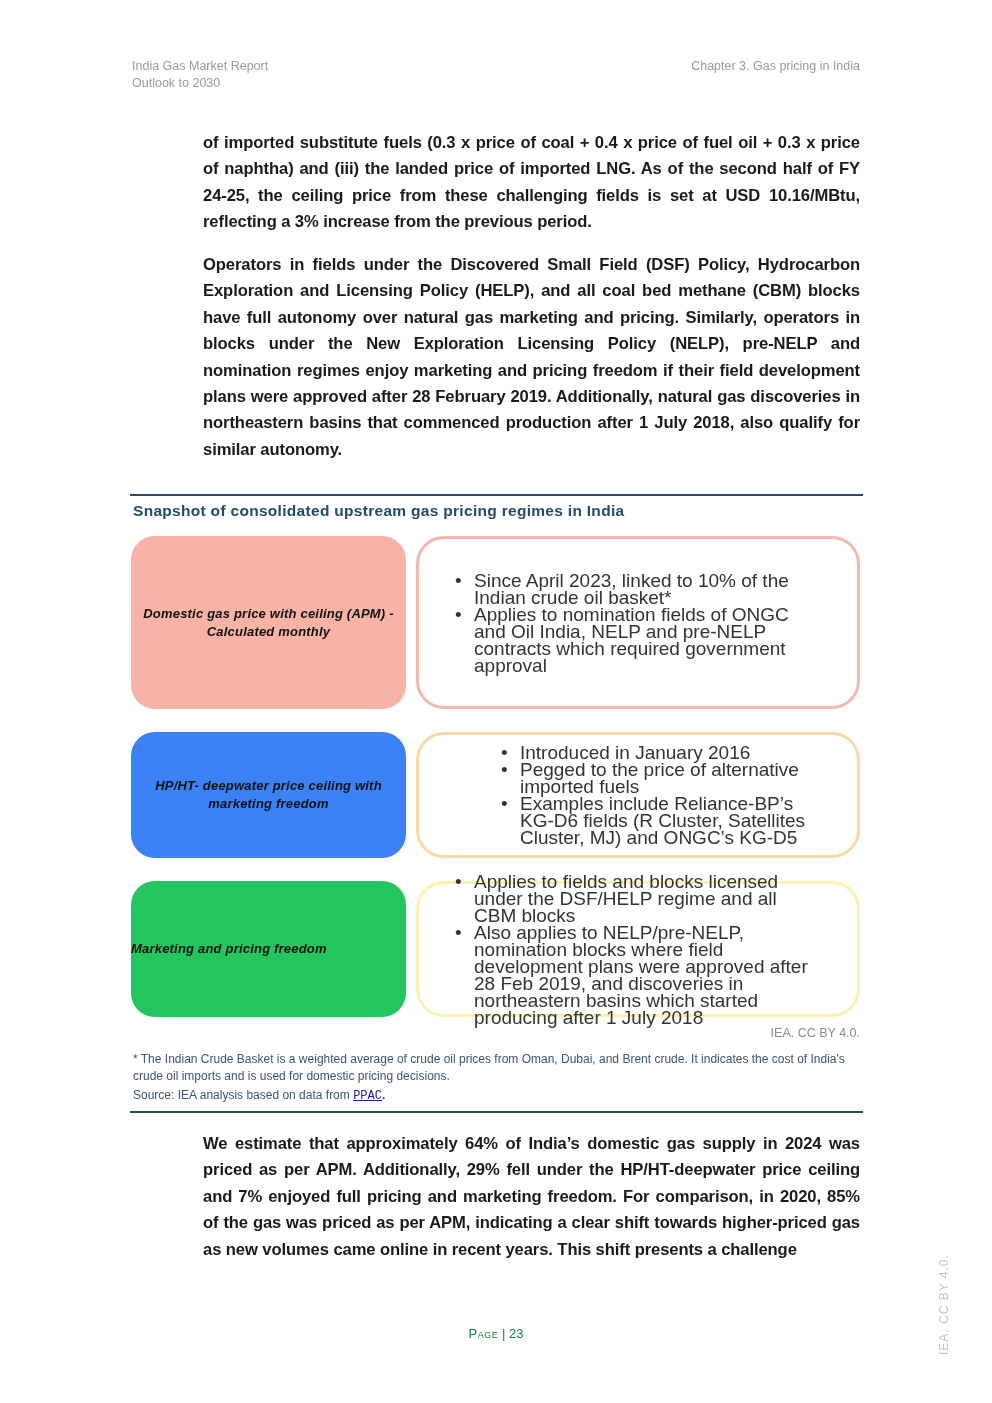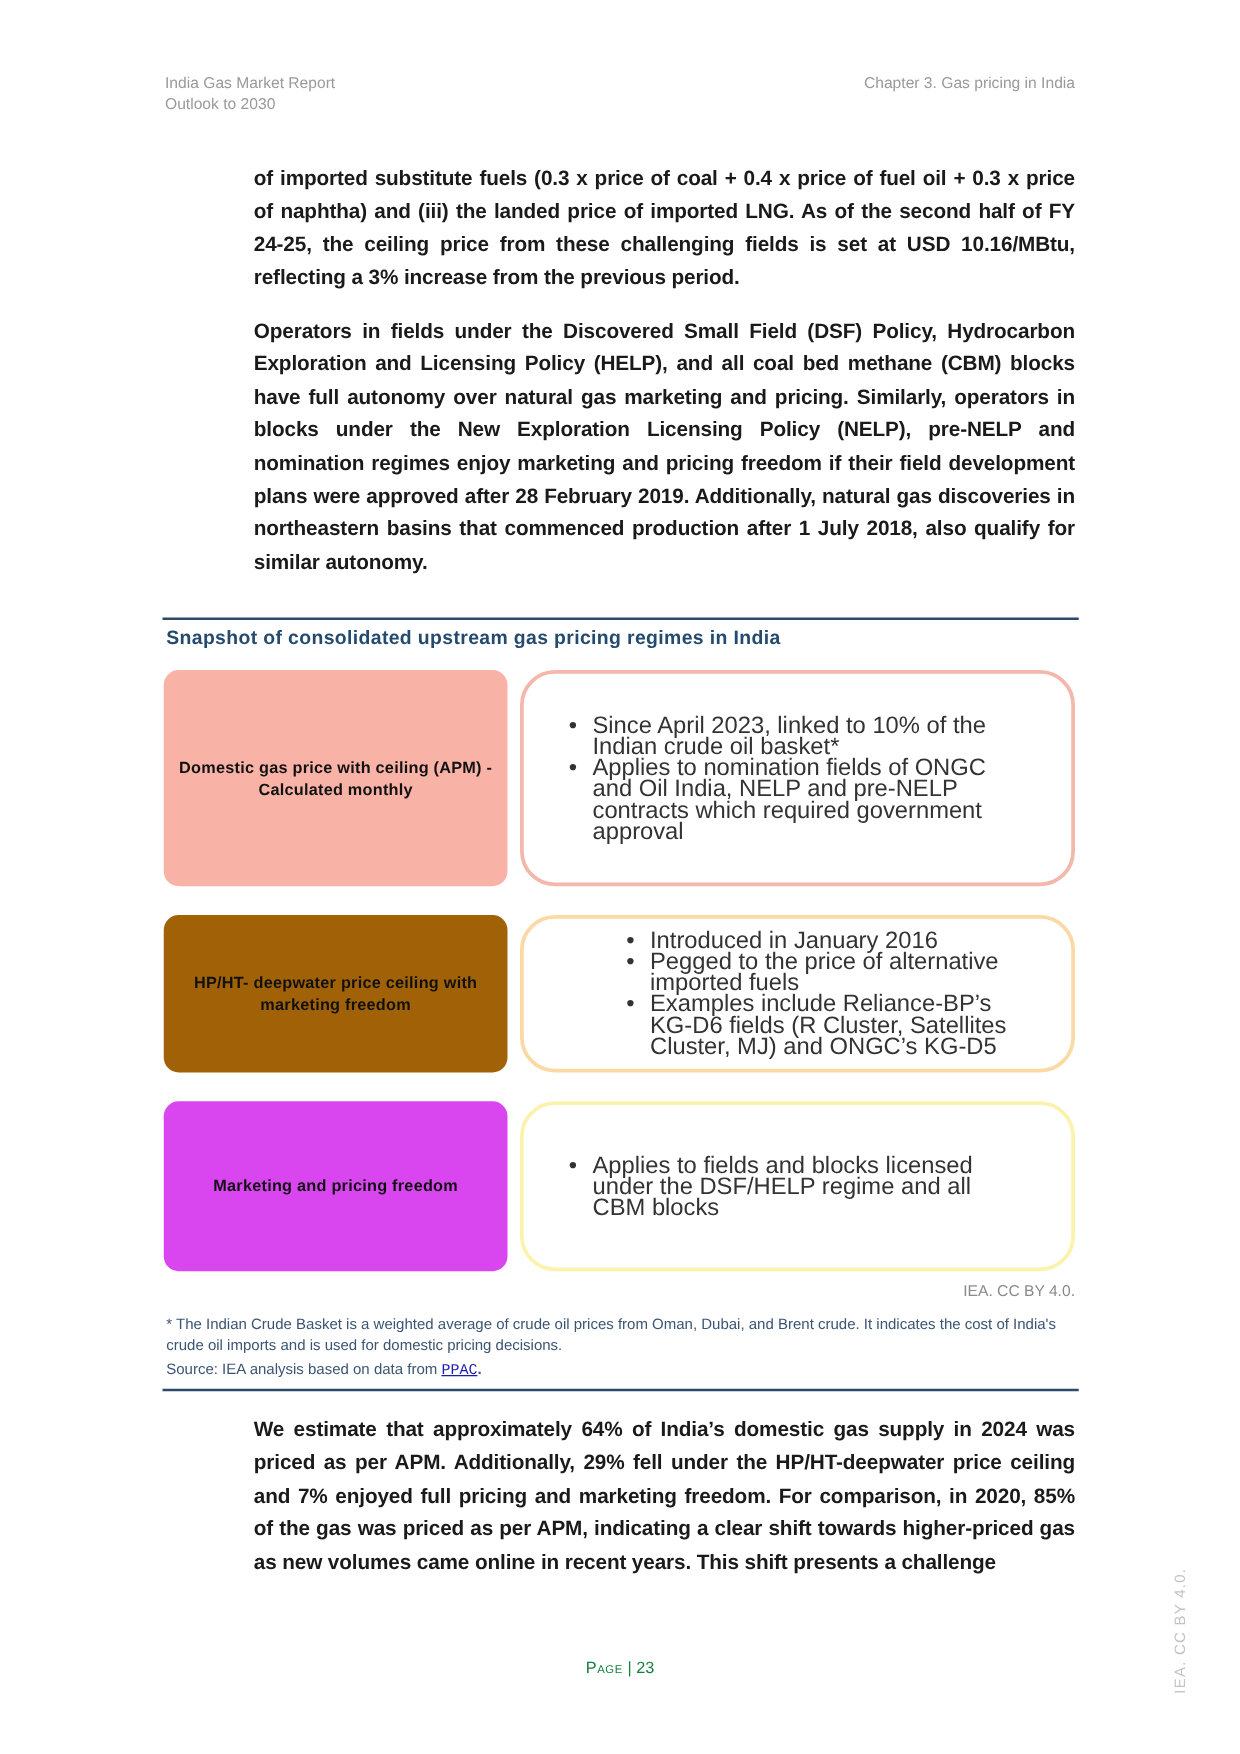--- a/index.html
+++ b/index.html
@@ -22,41 +22,41 @@
   .rule { position: absolute; left: 130px; width: 733px; height: 2px; background: #2e4a6b; }
   #rule-top { top: 494px; }
   #rule-bottom { top: 1111px; height: 1.5px; }
   .fig-title {
     position: absolute; left: 133px; top: 502px; font-size: 15.5px; font-weight: bold;
     color: #244a6e; letter-spacing: 0.3px;
   }
   .row { position: absolute; left: 131px; width: 729px; }
   .label-box {
     position: absolute; left: 0; top: 0; width: 275px; height: 100%;
-    border-radius: 12px; display: flex; align-items: center; justify-content: center;
+    border-radius: 24px; display: flex; align-items: center; 
     text-align: center; font-weight: bold; font-size: 13px; line-height: 18px;
-    letter-spacing: 0.2px; color: #111;
+    letter-spacing: 0.2px; color: #111; font-style: italic;
   }
   .desc-box {
     position: absolute; left: 285px; top: 0; width: 444px; height: 100%;
     box-sizing: border-box; border-radius: 28px; border: 3px solid; background: #fff;
     display: flex; align-items: center;
   }
   .desc-box ul { margin: 16px; padding: 0 20px 0 20px; list-style: none; font-size: 19px; line-height: 17px; color: #333; }
   .desc-box li { position: relative; padding-left: 19px; }
   .desc-box li::before { content: "•"; position: absolute; left: 0; top: 0; }
   #row1 { top: 536px; height: 173px; }
   #row1 .label-box { background: #f8b2a6; }
   #row1 .desc-box { border-color: #f4b7ab; }
   #row2 { top: 732px; height: 126px; }
-  #row2 .label-box { background: #a16207; }
+  #row2 .label-box { background: #3b82f6; }
   #row2 .desc-box { border-color: #fbd9a4; padding-left: 48px; }
   #row2 .desc-box ul { padding-left: 18px; }
   #row3 { top: 881px; height: 136px; }
-  #row3 .label-box { background: #d946ef; }
+  #row3 .label-box { background: #22c55e; }
   #row3 .desc-box { border-color: #fbf3ad; }
   .credit { position: absolute; right: 132px; top: 1026px; font-size: 12.5px; color: #8a8a8a; }
   .note { position: absolute; left: 133px; width: 720px; font-size: 12px; line-height: 16.5px; color: #3b5573; }
   #note1 { top: 1051px; }
   #source { top: 1087px; }
   #source a { color: #1b1bb0; text-decoration: underline; font-family: Liberation Mono, monospace; }
   .footer { position: absolute; left: 0; width: 992px; top: 1326px; text-align: center; font-size: 13px; color: #15803d; }
   .footer .sc { font-variant: small-caps; letter-spacing: 0.5px; }
   .side-credit {
     position: absolute; left: 937px; top: 1355px; transform-origin: left top; transform: rotate(-90deg);
@@ -107,20 +107,21 @@
   </div>
 </div>
 
 <div class="row" id="row3">
   <div class="label-box">
     <span>Marketing and pricing freedom</span>
   </div>
   <div class="desc-box">
     <ul>
       <li>Applies to fields and blocks licensed under the DSF/HELP regime and all CBM blocks</li>
+      <li>Also applies to NELP/pre-NELP, nomination blocks where field development plans were approved after 28 Feb 2019, and discoveries in northeastern basins which started producing after 1 July 2018</li>
     </ul>
   </div>
 </div>
 
 <div class="credit">IEA. CC BY 4.0.</div>
 <div class="note" id="note1">* The Indian Crude Basket is a weighted average of crude oil prices from Oman, Dubai, and Brent crude. It indicates the cost of India's crude oil imports and is used for domestic pricing decisions.</div>
 <div class="note" id="source"><span>Source: IEA analysis based on data from </span><a href="#">PPAC</a><b>.</b></div>
 <div class="rule" id="rule-bottom"></div>
 
 <div class="para" id="para3">

